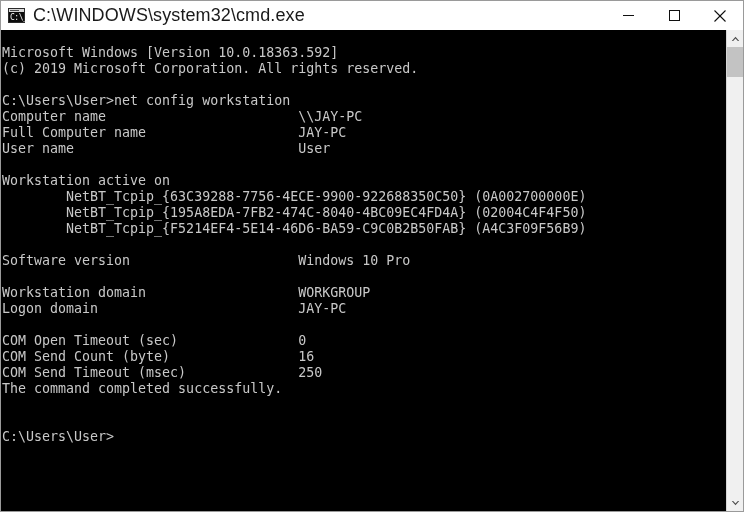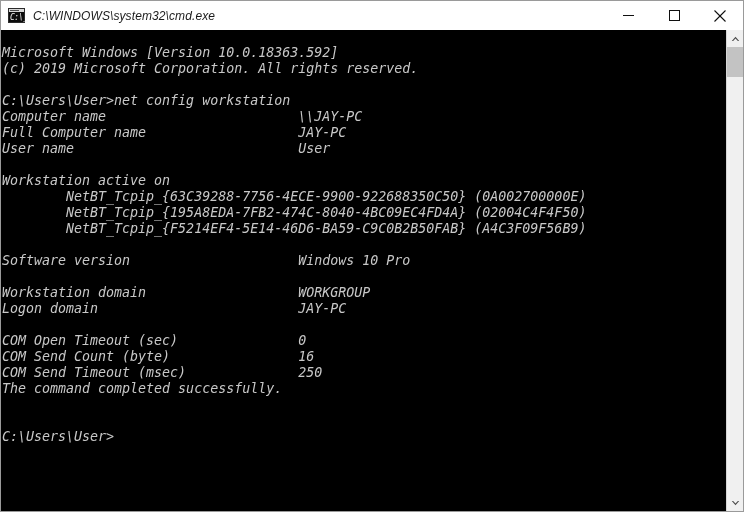--- a/index.html
+++ b/index.html
@@ -18,21 +18,20 @@
     position: absolute;
     left: 0;
     top: 0;
     width: 744px;
     height: 512px;
     box-sizing: border-box;
     border: 1px solid #9a9a9a;
     background: #ffffff;
     display: flex;
     flex-direction: column;
-    font-style: italic;
   }
 
   
   #titlebar {
     height: 29px;
     min-height: 29px;
     background: #ffffff;
     display: flex;
     align-items: center;
     position: relative;
@@ -69,21 +68,21 @@
     color: #f0f0f0;
     font-family: "DejaVu Sans Mono", monospace;
     font-size: 8px;
     line-height: 9px;
     letter-spacing: -0.5px;
     white-space: nowrap;
   }
 
   #title-text {
     font-family: "Liberation Sans", sans-serif;
-    font-size: 12px;
+    font-size: 18px;
     color: #1a1a1a;
     white-space: nowrap;
     letter-spacing: 0.1px;
   }
 
   #window-controls {
     position: absolute;
     right: 0;
     top: 0;
     height: 29px;

